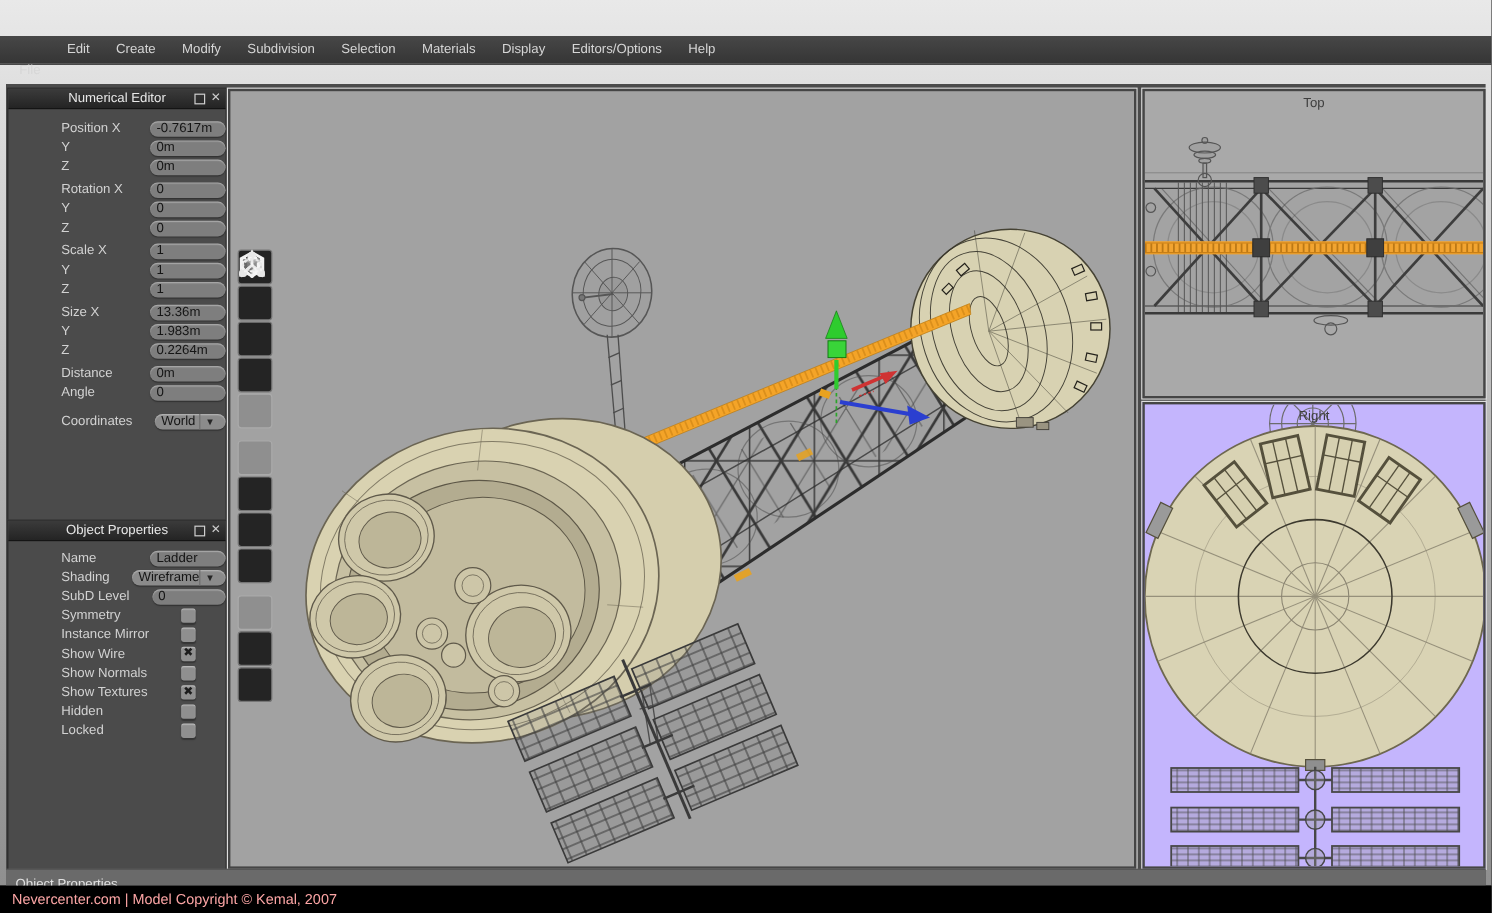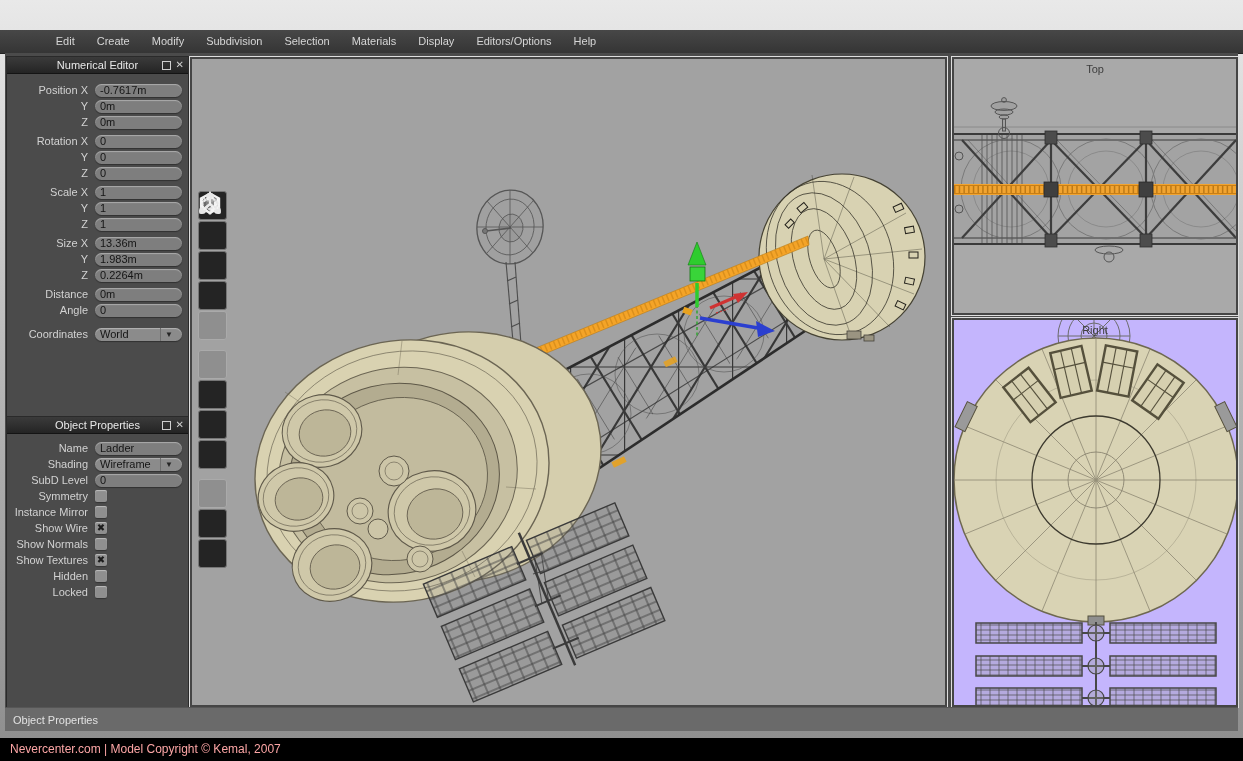--- a/index.html
+++ b/index.html
@@ -26,36 +26,36 @@
   .winbtns{position:absolute;right:9px;top:7px;display:flex;gap:7px;}
   .winbtn{width:16px;height:16px;border-radius:50%;border:1px solid #7e7e7e;
     background:radial-gradient(circle at 40% 30%,#ffffff,#c2c2c2 70%,#a5a5a5);
     box-shadow:0 1px 1px rgba(0,0,0,.25);}
   .menubar{position:absolute;left:0;top:30px;width:100%;height:23px;
     background:linear-gradient(to bottom,#474747,#353535);border-bottom:1px solid #222;
     display:flex;align-items:center;}
   .menu-item{padding:0 11px;color:#d6d6d6;font-size:11px;line-height:23px;cursor:default;}
   .menu-item:first-child{margin-left:5px;margin-top:36px;}
   
-  .main{position:absolute;left:5px;top:53px;width:1233px;height:678px;background:#4b4b4b;}
+  .main{position:absolute;left:5px;top:70px;width:1233px;height:678px;background:#4b4b4b;}
   
   .panel{position:absolute;left:1px;width:181px;background:#4b4b4b;border:1px solid #2a2a2a;}
   .panel.ne{top:3px;height:360px;}
   .panel.op{top:363px;height:291px;}
   .phead{height:16px;background:linear-gradient(to bottom,#3b3b3b,#242424);
     border-bottom:1px solid #141414;display:flex;align-items:center;position:relative;}
   .ph-title{flex:1;text-align:center;color:#e8e8e8;font-size:11px;}
   .ph-icons{position:absolute;right:4px;top:0;height:16px;display:flex;align-items:center;gap:5px;}
   .ph-sq{width:7px;height:7px;border:1px solid #cfcfcf;display:inline-block;}
   .ph-x{color:#cfcfcf;font-size:10px;line-height:10px;}
   .rows{padding-top:8px;}
   .row{display:flex;align-items:center;height:16px;}
   .row.gap{margin-top:3px;}
   .row.gap8{margin-top:8px;}
-  .lbl{width:81px;text-align:right;padding-right:7px;color:#d2d2d2;font-size:11px;white-space:nowrap;}
+  .lbl{width:81px;padding-right:19px;color:#d2d2d2;font-size:11px;white-space:nowrap;margin-left:44px;}
   .field{width:77px;height:13px;border-radius:7px;background:#7e7e7e;color:#151515;
     font-size:11px;line-height:13px;padding:0 5px;
     box-shadow:inset 0 1px 1px rgba(255,255,255,.35), 0 1px 1px rgba(0,0,0,.35);}
   .dropdown{display:flex;align-items:center;background:#8b8b8b;position:relative;}
   .dd-val{flex:1;}
   .dd-arrow{width:16px;text-align:center;color:#252525;font-size:8px;border-left:1px solid #6e6e6e;}
   .cb{width:12px;height:12px;border-radius:2px;background:#8f8f8f;
     box-shadow:inset 0 1px 1px rgba(255,255,255,.4), 0 1px 1px rgba(0,0,0,.3);
     color:#1c1c1c;font-size:10px;font-weight:bold;line-height:12px;text-align:center;}
   

